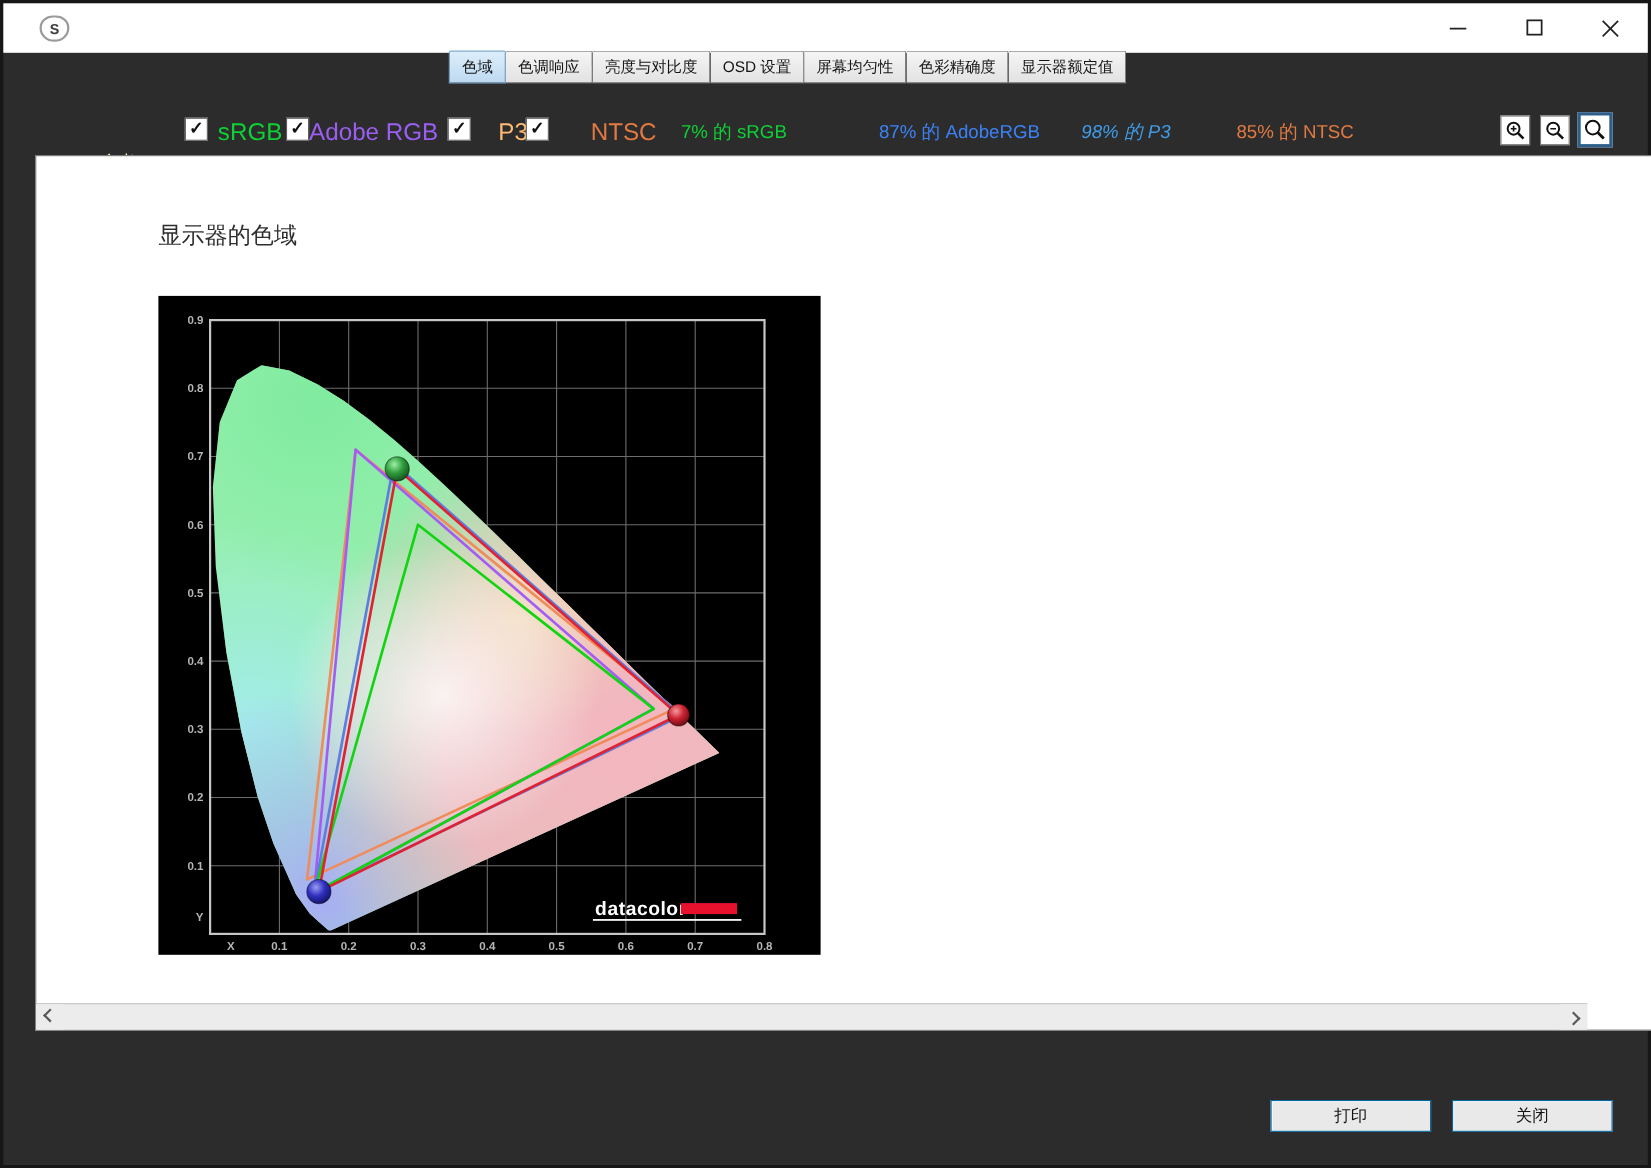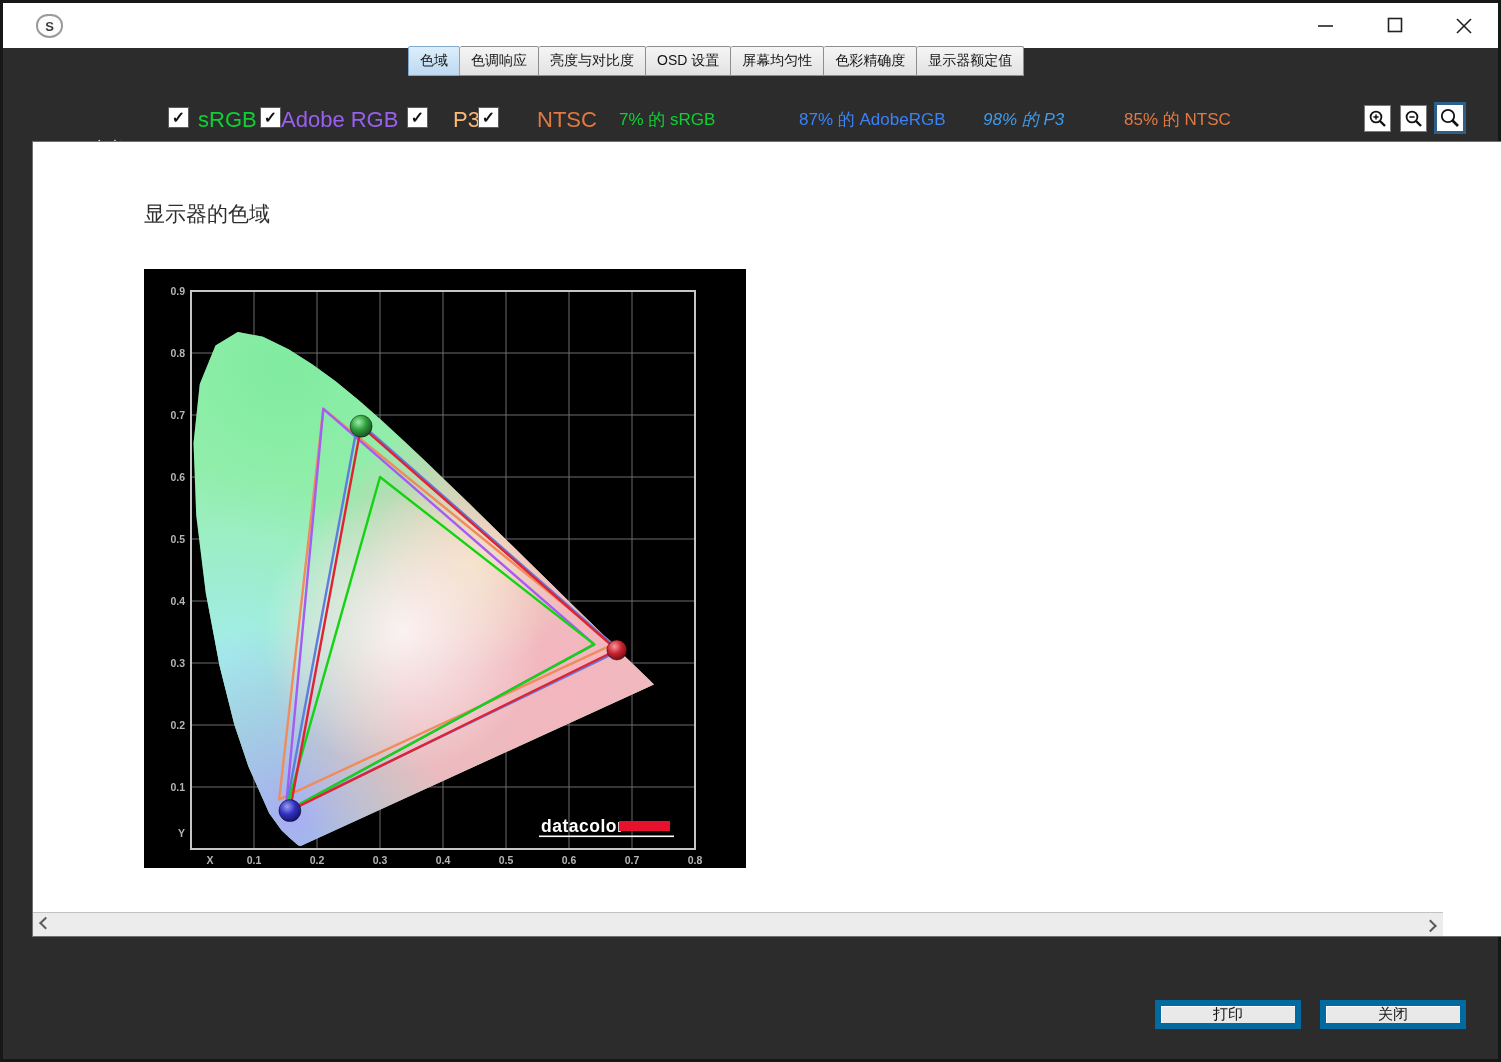--- a/index.html
+++ b/index.html
@@ -63,21 +63,21 @@
   .hscroll .right{right:0;}
   .corner{position:absolute;right:0;bottom:0;width:26px;height:24px;background:#ffffff;}
   .chev{width:9px;height:9px;border-left:2px solid #5a5a5a;border-top:2px solid #5a5a5a;}
   .chev.up{transform:rotate(45deg) translate(1px,1px);}
   .chev.down{transform:rotate(225deg) translate(1px,1px);}
   .chev.lft{transform:rotate(-45deg) translate(1px,-1px);}
   .chev.rgt{transform:rotate(135deg) translate(1px,-1px);}
   
   .foot-btn{
     position:absolute;top:1000px;width:146px;height:29px;background:#e9e9e9;
-    border:6px solid #0369a1;box-shadow:inset 1px 1px 0 #fbfbfb;
+    border:1px solid #0369a1;box-shadow:inset 1px 1px 0 #fbfbfb;
     display:flex;align-items:center;justify-content:center;font-size:15px;color:#141414;
   }
 </style>
 </head>
 <body>
 
 <div class="window">
 
   <div class="titlebar">
     <div class="app-icon">S</div>

